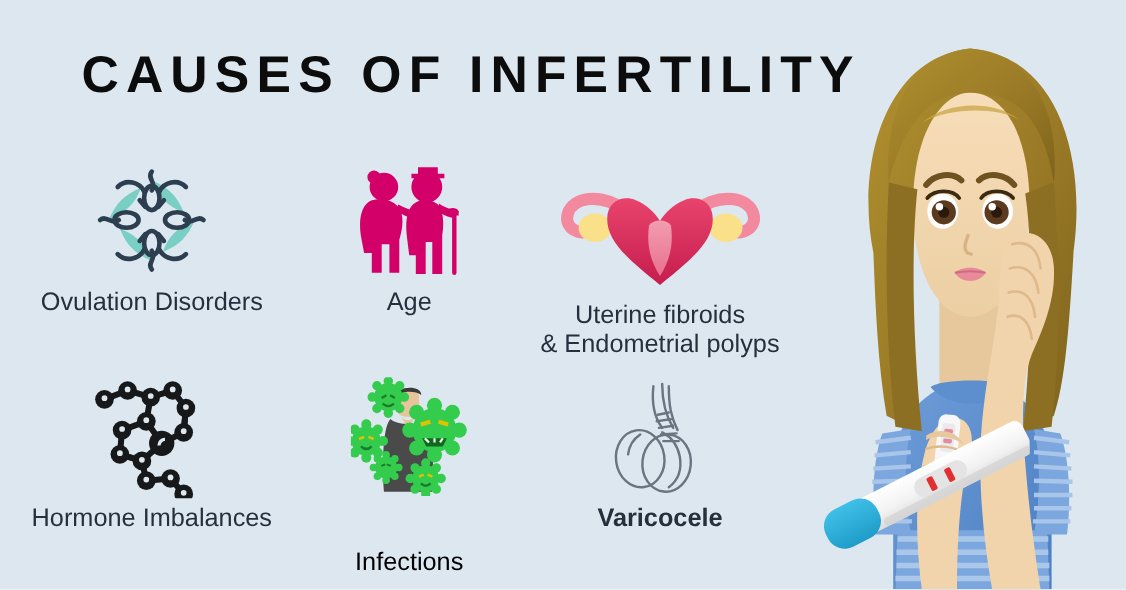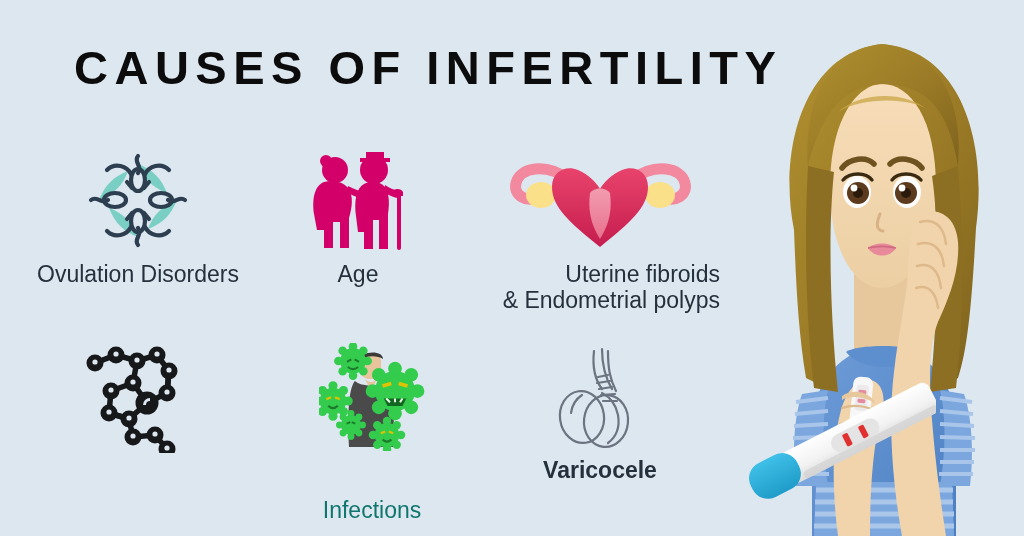--- a/index.html
+++ b/index.html
@@ -50,22 +50,22 @@
   .cause-label {
     margin-top: 8px;
     font-size: 23px;
     color: #24303c;
     line-height: 26px;
     font-family: "Liberation Sans", sans-serif;
     white-space: pre-line;
   }
 
   #cause-0 { left: 18px;  top: 148px; width: 240px; }
-  #cause-1 { left: 268px; top: 148px; width: 180px; }
-  #cause-2 { left: 480px; top: 148px; width: 240px; text-align: right; }
+  #cause-1 { left: 282px; top: 148px; width: 180px; }
+  #cause-2 { left: 480px; top: 160px; width: 240px; }
   #cause-3 { left: 18px;  top: 344px; width: 240px; }
   #cause-4 { left: 282px; top: 344px; width: 180px; }
   #cause-5 { left: 480px; top: 344px; width: 240px; font-weight: bold; }
 
   
   #woman-illustration {
     position: absolute;
     left: 742px;
     top: 0px;
     width: 282px;
@@ -208,20 +208,21 @@
           <circle cx="28" cy="49" r="2.6"></circle>
           <circle cx="26" cy="71" r="2.6"></circle>
           <circle cx="46" cy="77" r="2.6"></circle>
           <circle cx="50" cy="95" r="2.6"></circle>
           <circle cx="72" cy="93" r="2.6"></circle>
           <circle cx="84" cy="107" r="2.6"></circle>
           <path d="M60 64 a7 7 0 0 1 7 -7 l0 3 a4 4 0 0 0 -4 4 Z"></path>
         </g>
       </svg>
     </div>
+    <div class="cause-label" style="color: rgb(36, 48, 60);">Hormone Imbalances</div>
   </div>
 
   <div class="cause" id="cause-4">
     <div class="cause-icon">
       <svg width="106" height="108" viewBox="0 0 106 108">
 
         <g>
           <path d="M42 16 C42 8 62 8 62 18 L62 30 C62 38 42 38 42 30 Z" fill="#e8c49a"></path>
           <path d="M40 18 C40 8 64 6 64 16 C58 12 46 12 40 18 Z" fill="#3a3a3a"></path>
           <path d="M36 38 C30 44 28 70 30 104 L74 104 C76 70 74 44 68 38 C62 44 42 44 36 38 Z" fill="#4a4a4a"></path>
@@ -300,21 +301,21 @@
                 <circle cx="-11" cy="11" r="4.8"></circle>
               <circle cx="-16" cy="0" r="4.8"></circle>
                 <circle cx="-11" cy="-11" r="4.8"></circle>
             </g>
             <path d="M-7 -2 L-2 -4 M7 -2 L2 -4" stroke="#e0c200" stroke-width="2.4" fill="none"></path>
             <path d="M-5 5 Q0 10 5 5" stroke="#1d7a2c" stroke-width="2.4" fill="none"></path>
           </g>
         </g>
       </svg>
     </div>
-    <div class="cause-label" style="color: #0f766e; margin-top: 48px;">Infections</div>
+    <div class="cause-label" style="color: #000000; margin-top: 48px;">Infections</div>
   </div>
 
   <div class="cause" id="cause-5">
     <div class="cause-icon">
       <svg width="96" height="104" viewBox="0 0 96 104">
         <g fill="none" stroke="#6b7480" stroke-width="2.2" stroke-linecap="round">
           <path d="M42 6 C40 24 44 36 50 44"></path>
           <path d="M50 4 C50 22 54 34 60 44"></path>
           <path d="M56 6 C56 24 58 34 64 46"></path>
           <path d="M46 32 L56 30 M45 38 L58 36 M47 44 L60 42 M49 50 L63 49 M51 56 L65 56"></path>

